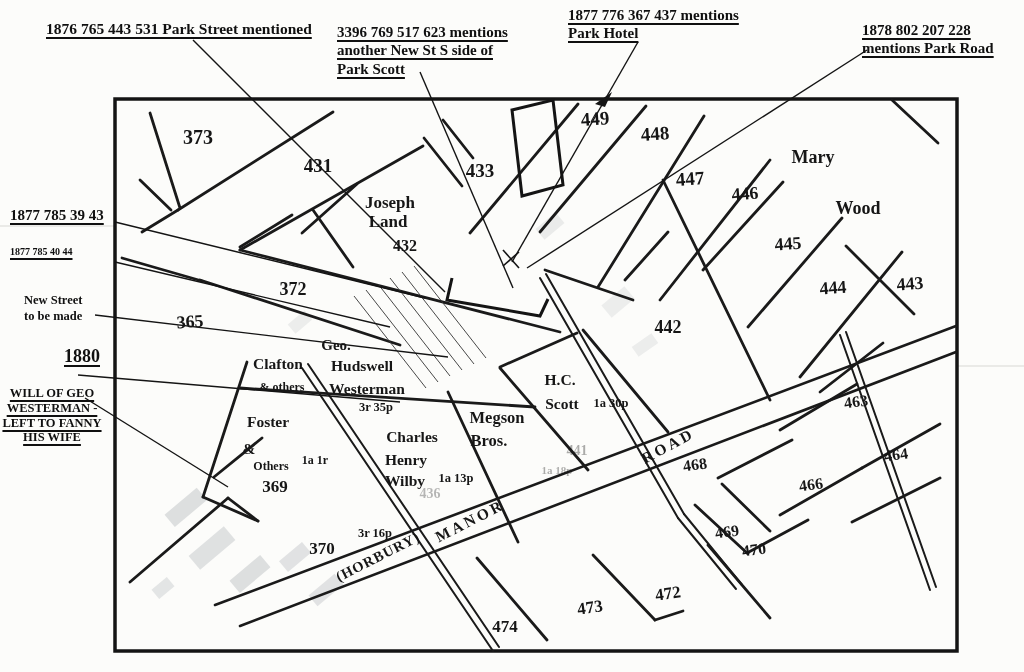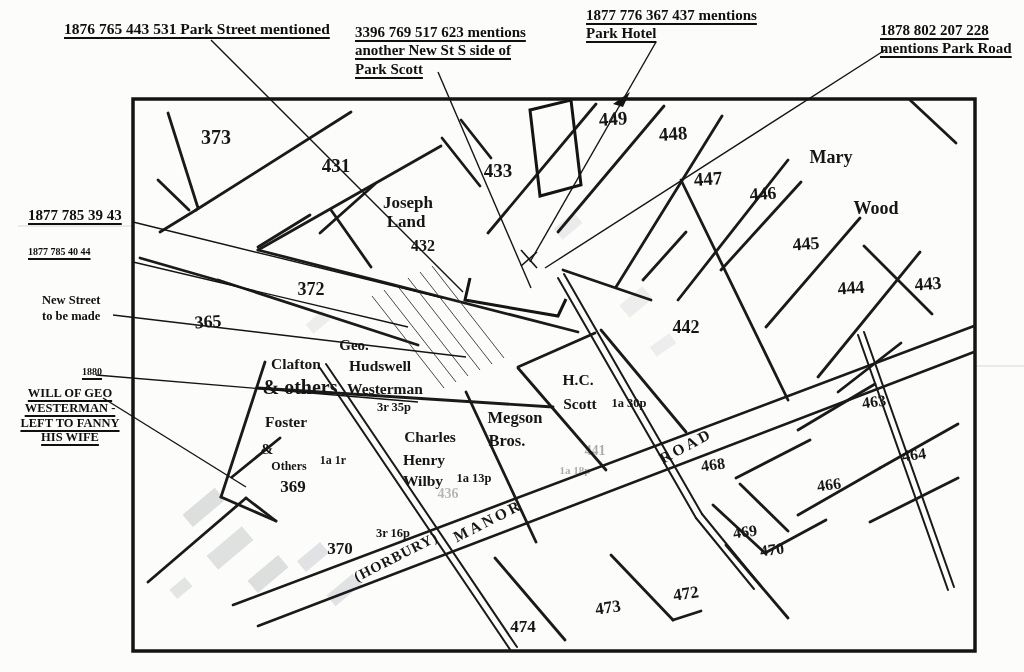--- a/index.html
+++ b/index.html
@@ -1,42 +1,42 @@
 <!DOCTYPE html>
 <html><head>
 <meta charset="utf-8">
 <style>
   html,body{margin:0;padding:0;}
   body{
     width:1024px;height:672px;position:relative;overflow:hidden;
     background:#fcfcfa;
     font-family:"Liberation Serif","DejaVu Serif",serif;
   }
-  #stage{position:absolute;left:18px;top:0;width:960px;height:672px;}
+  #stage{position:absolute;left:0;top:0;width:960px;height:672px;}
   svg{position:absolute;left:0;top:0;}
   
   .annotation{
     position:absolute;
     font-weight:bold;color:#101010;
     line-height:1.22;white-space:nowrap;
   }
   .annotation .ln{display:block;}
   .annotation .ul{
     text-decoration:underline;
     text-decoration-thickness:1.6px;
     text-underline-offset:3px;
   }
   .a0{left:46px;top:20px;font-size:15.5px;}
   .a1{left:337px;top:23px;font-size:15px;}
   .a2{left:568px;top:6px;font-size:15px;}
   .a3{left:862px;top:21px;font-size:15px;}
   .a4{left:10px;top:206px;font-size:15px;}
   .a5{left:10px;top:246px;font-size:10px;}
   .a6{left:24px;top:292px;font-size:12.5px;line-height:1.3;}
-  .a7{left:64px;top:346px;font-size:10px;margin-top:20px;}
+  .a7{left:64px;top:346px;font-size:18px;}
   .a8{left:2px;top:386px;font-size:12.5px;width:100px;text-align:center;white-space:normal;line-height:1.18;}
   
   .map-label{
     position:absolute;font-weight:bold;color:#161616;white-space:nowrap;
     transform:translate(-50%,-50%);
   }
 </style>
 </head>
 <body>
 
@@ -221,21 +221,21 @@
       <span class="map-label" style="left: 813px; top: 157px; font-size: 18px;">Mary</span>
       <span class="map-label" style="left: 858px; top: 208px; font-size: 18px;">Wood</span>
       <span class="map-label" style="left: 293px; top: 289px; font-size: 18px;">372</span>
       <span class="map-label" style="left: 190px; top: 322px; font-size: 18px; transform: translate(-50%, -50%) rotate(-4deg);">365</span>
       <span class="map-label" style="left: 668px; top: 327px; font-size: 18px;">442</span>
       <span class="map-label" style="left: 336px; top: 345px; font-size: 15px;">Geo.</span>
       <span class="map-label" style="left: 362px; top: 366px; font-size: 15.5px;">Hudswell</span>
       <span class="map-label" style="left: 367px; top: 389px; font-size: 15.5px;">Westerman</span>
       <span class="map-label" style="left: 376px; top: 407px; font-size: 12.5px;">3r 35p</span>
       <span class="map-label" style="left: 278px; top: 364px; font-size: 15.5px;">Clafton</span>
-      <span class="map-label" style="left: 282px; top: 387px; font-size: 20px;">&amp; others</span>
+      <span class="map-label" style="left: 282px; top: 387px; font-size: 12px;">&amp; others</span>
       <span class="map-label" style="left: 268px; top: 422px; font-size: 15.5px;">Foster</span>
       <span class="map-label" style="left: 249px; top: 449px; font-size: 15.5px;">&amp;</span>
       <span class="map-label" style="left: 271px; top: 466px; font-size: 12px; text-align: right;">Others</span>
       <span class="map-label" style="left: 315px; top: 460px; font-size: 12px;">1a 1r</span>
       <span class="map-label" style="left: 275px; top: 487px; font-size: 17px;">369</span>
       <span class="map-label" style="left: 412px; top: 437px; font-size: 15.5px;">Charles</span>
       <span class="map-label" style="left: 406px; top: 460px; font-size: 15.5px;">Henry</span>
       <span class="map-label" style="left: 405px; top: 481px; font-size: 15.5px;">Wilby</span>
       <span class="map-label" style="left: 456px; top: 478px; font-size: 12.5px;">1a 13p</span>
       <span class="map-label" style="left: 497px; top: 418px; font-size: 16.5px;">Megson</span>

